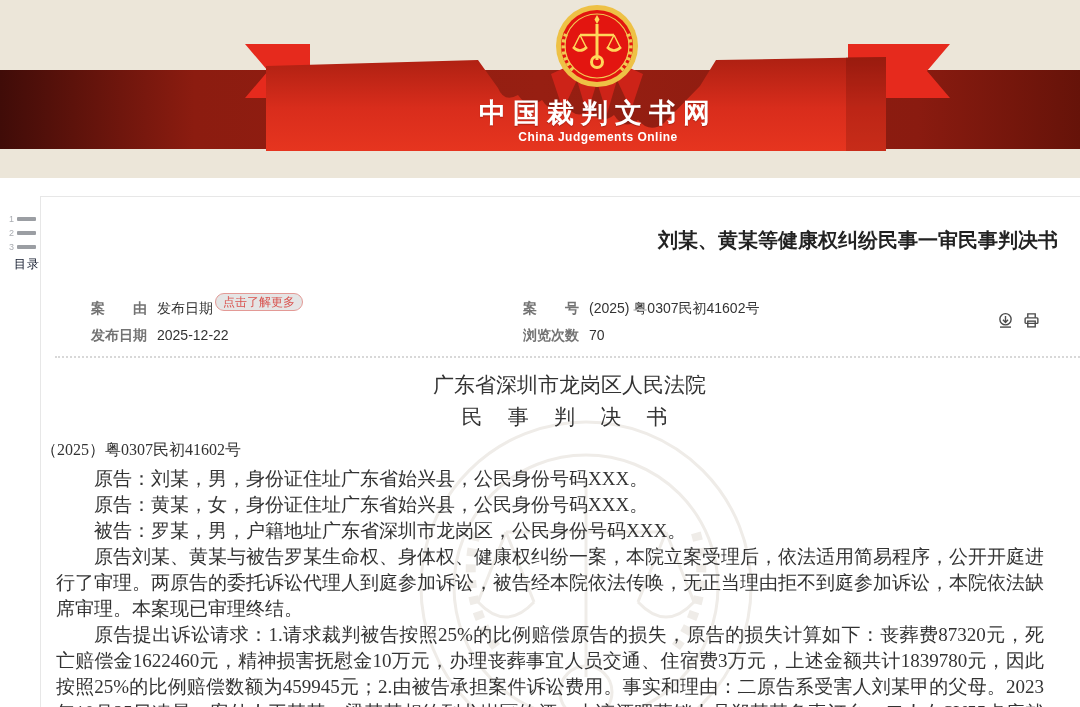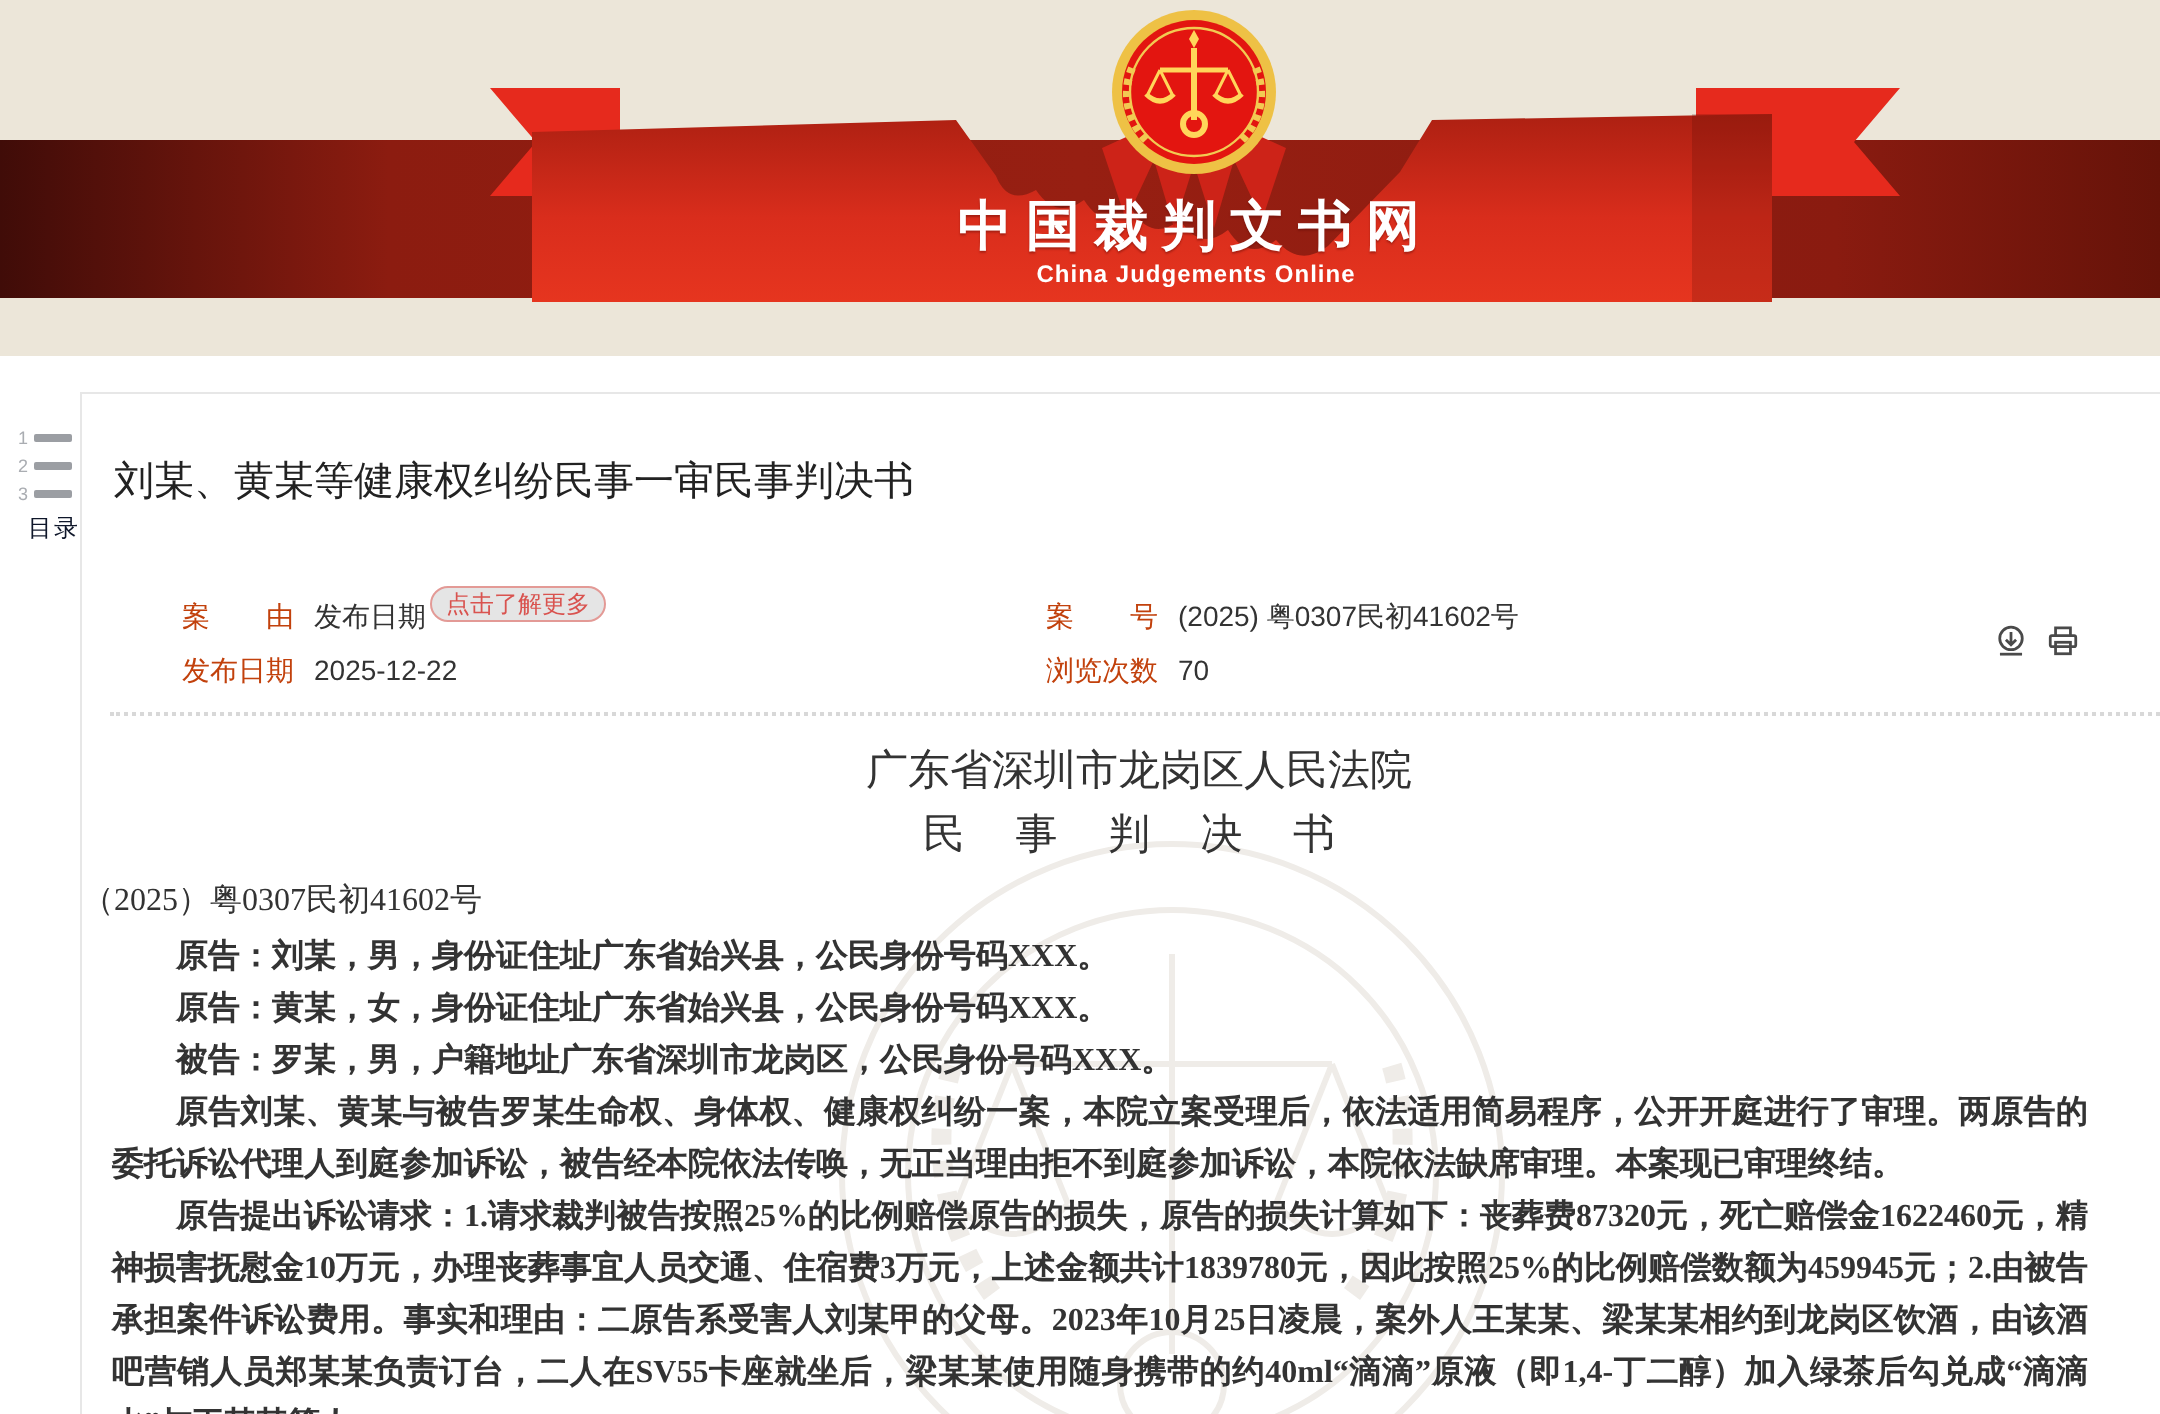--- a/index.html
+++ b/index.html
@@ -27,47 +27,47 @@
   .toc-bar{ display:inline-block; width:19px; height:3.5px; background:#9b9ea3; border-radius:1px; }
   .toc-label{ font-size:12px; color:#0f172a; margin-top:3px; text-align:right; letter-spacing:1px; }
   
   .card{
     position:absolute; left:40px; top:196px; width:1059px; height:540px;
     background:#fff; border:1px solid #e7e7e7;
   }
   .watermark{ position:absolute; left:265px; top:150px; pointer-events:none; }
   .card-content{ position:relative; }
   .doc-title{
-    margin:30px 40px 0 16px; text-align:left;
-    font-size:20px; font-weight:normal; color:#222;
+    margin:30px 40px 0 16px; text-align:right;
+    font-size:20px; font-weight:bold; color:#222;
   }
   .meta{
     position:relative; margin:46px 46px 0 50px;
     display:grid; grid-template-columns:432px 1fr; row-gap:9px;
     font-size:14px; color:#333;
   }
-  .meta-label{ color:#c2410c; margin-right:10px; white-space:pre; }
+  .meta-label{ color:#737373; margin-right:10px; white-space:pre;font-weight:bold; }
   .meta-value{ color:#333; }
   .more-badge{
     display:inline-block; position:relative; top:-7px; margin-left:2px;
     font-size:12px; line-height:16px; color:#d9534f; background:#e5e5e5;
     border:1px solid #e39a96; border-radius:9px; padding:0 7px; cursor:pointer;
   }
   .meta-icons{ position:absolute; right:12px; top:12px; display:flex; gap:9px; }
   .meta-icons span{ cursor:pointer; line-height:0; }
   .dotted{ border-bottom:2px dotted #d8d8d8; margin:11px 14px 0 14px; }
   
   .serif{ font-family:"Liberation Serif","DejaVu Serif",serif; }
   .court-name{ margin-top:13px; text-align:center; font-size:21px; color:#333; }
   .doc-type{ margin-top:4px; text-align:center; font-size:21px; color:#333; letter-spacing:10px; }
   .case-no-line{ margin:9px 54px 0 0; font-size:16px; color:#333; }
   .body-text{ margin-top:5px; }
   .body-text p{
     margin:0 54px 0 15px; text-indent:2em; text-align:justify;
-    font-size:16px; line-height:26px; color:#333;font-weight:bold;
+    font-size:19px; line-height:26px; color:#333;
   }
 </style>
 </head>
 <body>
 
 <div class="viewport">
 
   <div class="banner">
     <svg width="1080" height="178" viewBox="0 0 1080 178">
       <defs>

